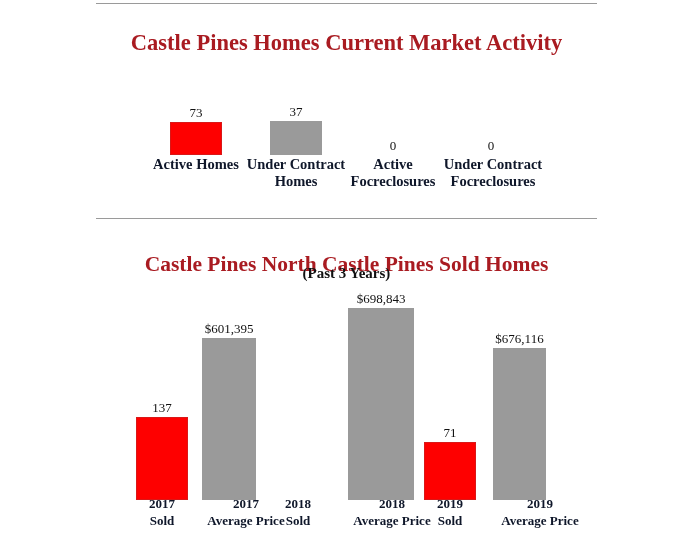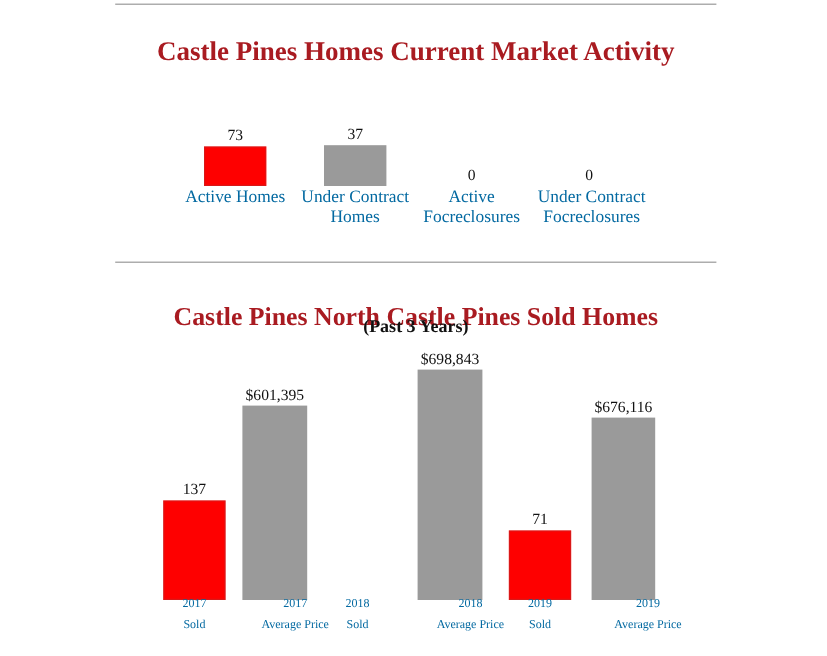--- a/index.html
+++ b/index.html
@@ -95,27 +95,27 @@
   .cat-labels {
     position: absolute;
     left: 0;
     width: 689px;
   }
   #cat-1 { top: 156px; }
   #cat-2 { top: 495px; }
   .cat-label {
     position: absolute;
     text-align: center;
-    font-weight: normal;
-    color: #0369a1;
+    font-weight: bold;
+    color: #0f172a;
     font-family: "Liberation Serif", "DejaVu Serif", serif;
     line-height: 17px;
   }
   #cat-1 .cat-label { font-size: 14.5px; }
-  #cat-2 .cat-label { font-size: 10px; }
+  #cat-2 .cat-label { font-size: 13px; }
 </style>
 </head>
 <body>
 
 <div class="divider" id="divider-top"></div>
 
 <h1 class="chart-title" id="title-1">Castle Pines Homes Current Market Activity</h1>
 
 <div class="plot" id="plot-1">
 
@@ -169,21 +169,21 @@
   <div class="bar-slot" style="left:136px;width:52px;">
     <div class="bar red" style="height:83px;">
       <span class="bar-value" style="top:-17px;">137</span>
     </div>
   </div>
   <div class="bar-slot" style="left:202px;width:54px;">
     <div class="bar gray" style="height:162px;">
       <span class="bar-value" style="top:-17px;">$601,395</span>
     </div>
   </div>
-  <div class="bar-slot" style="left:348px;width:54px;">
+  <div class="bar-slot" style="left:348px;width:66px;">
     <div class="bar gray" style="height:192px;">
       <span class="bar-value" style="top:-17px;">$698,843</span>
     </div>
   </div>
   <div class="bar-slot" style="left:424px;width:52px;">
     <div class="bar red" style="height:58px;">
       <span class="bar-value" style="top:-17px;">71</span>
     </div>
   </div>
   <div class="bar-slot" style="left:493px;width:53px;">

